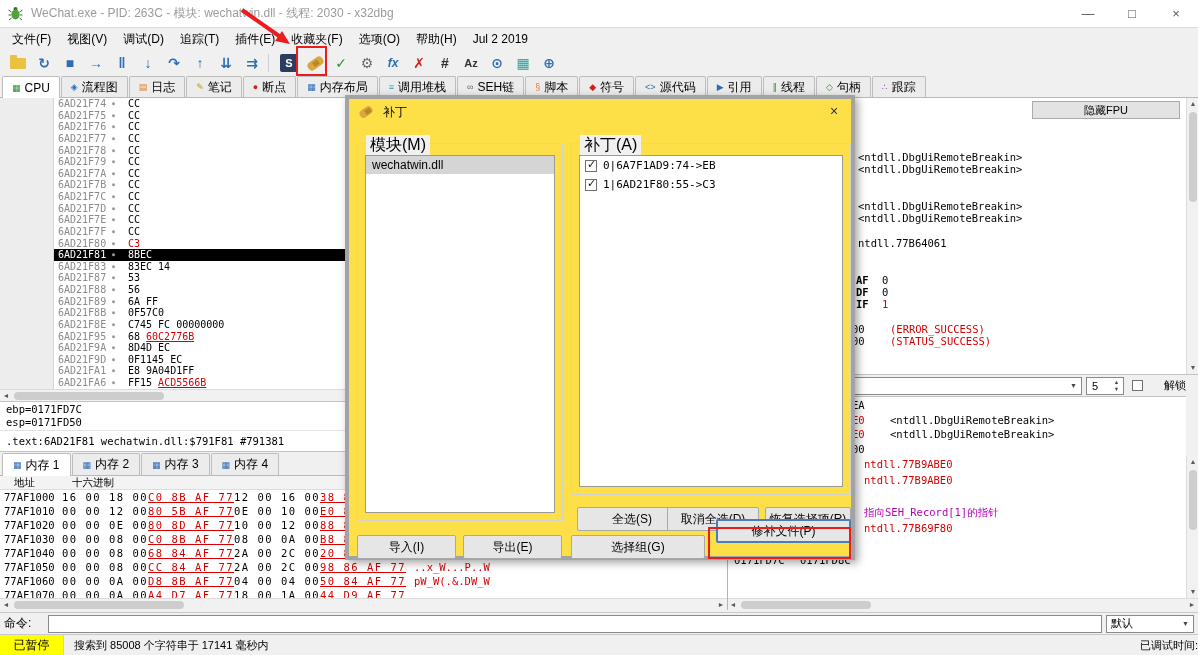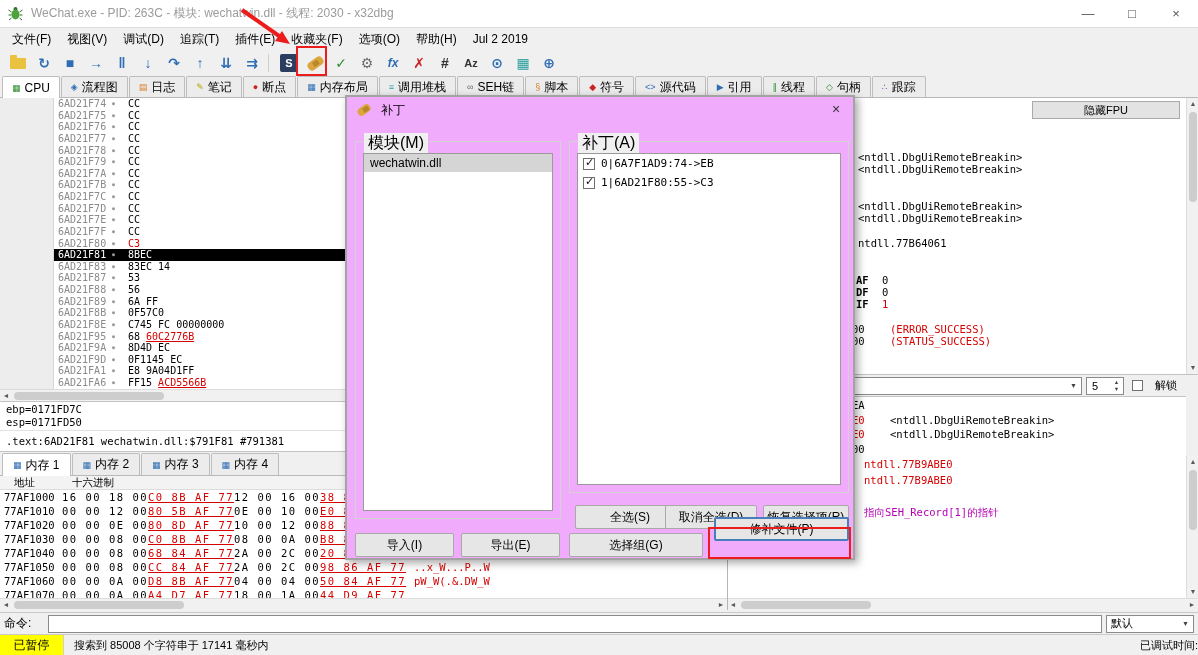--- a/index.html
+++ b/index.html
@@ -108,21 +108,21 @@
 
 
 .convrow{position:absolute;left:728px;top:374px;width:470px;height:22px;background:#f0f0f0;border-top:1px solid #c3c3c3;display:flex;align-items:center;padding-left:4px;gap:4px}
 .combo{height:18px;background:#fff;border:1px solid #8a8a8a;font-size:11px;display:flex;align-items:center;padding:0 4px}
 .combo .carr{margin-left:auto;font-size:7px;color:#444;padding-left:6px}
 .combo.c1{width:350px}
 .combo.c2{width:88px}
 .spin{width:38px;height:18px;background:#fff;border:1px solid #8a8a8a;font-size:11px;display:flex;align-items:center;padding-left:5px;position:relative}
 .spin .sarr{position:absolute;right:1px;top:1px;width:11px;font-size:5.5px;line-height:7px;text-align:center;color:#444}
 .chk{width:11px;height:11px;background:#fff;border:1px solid #707070;display:inline-block}
-.unlock{display:flex;align-items:center;gap:12px;font-size:11px;margin-left:4px}
+.unlock{display:flex;align-items:center;gap:21px;font-size:11px;margin-left:4px}
 
 
 .argsbox{position:absolute;left:728px;top:396px;width:458px;height:60px;background:#fff;border-top:1px solid #c3c3c3;padding:1px 0 0 8px;font-size:10.5px;line-height:14.5px;font-family:"DejaVu Sans Mono","Liberation Mono",monospace}
 .arow{white-space:pre;height:14.5px}
 .an{display:inline-block;width:16px}
 .al{display:inline-block;width:62px}
 .av{display:inline-block;min-width:76px}
 
 
 #stackRows{position:absolute;left:728px;top:456px;width:458px;height:142px;background:#fff;overflow:hidden;font-family:"DejaVu Sans Mono","Liberation Mono",monospace}
@@ -134,21 +134,21 @@
 
 .cmdrow{position:absolute;left:0;top:612px;width:1198px;height:22px;background:#f0f0f0;border-top:1px solid #c9c9c9;display:flex;align-items:center;padding:0 4px;gap:4px}
 .cmdlabel{font-size:12px;width:40px}
 .cmdinput{flex:1;height:18px;background:#fff;border:1px solid #8a8a8a}
 .statusbar{position:absolute;left:0;top:634px;width:1198px;height:21px;background:#f0f0f0;border-top:1px solid #c9c9c9;display:flex;align-items:center;font-size:11px}
 .badge{width:64px;height:20px;background:#ffff00;text-align:center;line-height:20px;border-right:1px solid #d0d0d0;font-size:12px}
 .statusmsg{margin-left:10px}
 .statustime{margin-left:auto;margin-right:0}
 
 
-.dialog{position:absolute;left:345px;top:95px;width:510px;height:465px;background:#f0abfc;border:2px solid #a3a3a3;box-shadow:3px 3px 8px rgba(0,0,0,.35);z-index:50}
+.dialog{position:absolute;left:345px;top:95px;width:510px;height:465px;background:#fde047;border:4px solid #a3a3a3;box-shadow:3px 3px 8px rgba(0,0,0,.35);z-index:50}
 .dlg-title{position:absolute;left:0;top:0;width:100%;height:26px;display:flex;align-items:center;padding-left:10px;gap:10px;font-size:12px}
 .icon-patch.sm{width:14px;height:8px}
 .dlg-close{position:absolute;right:8px;top:4px;font-size:14px;color:#333;width:18px;text-align:center;z-index:2}
 .grp{position:absolute;border:1px solid #d2d2d2}
 .grp-mod{left:8px;top:44px;width:206px;height:378px}
 .grp-patch{left:222px;top:44px;width:280px;height:352px}
 .glabel{position:absolute;top:-9px;left:8px;background:#f0f0f0;padding:0 4px;font-size:16px}
 .glist{position:absolute;left:7px;top:11px;right:7px;bottom:7px;background:#fff;border:1px solid #9a9a9a;overflow:hidden}
 .mod-item{height:18px;line-height:18px;padding-left:6px;background:#d5d5d5;font-size:12px}
 .prow{display:flex;align-items:center;gap:6px;height:19px;padding-left:5px}
@@ -645,20 +645,21 @@
 
 
     <div class="srow"><span class="sa"></span><span class="sv"></span><span class="sc red">ntdll.77B9ABE0</span></div>
 
     <div class="srow"><span class="sa"></span><span class="sv"></span><span class="sc red">ntdll.77B9ABE0</span></div>
 
     <div class="srow"><span class="sa"></span><span class="sv"></span><span class="sc"></span></div>
 
     <div class="srow"><span class="sa"></span><span class="sv"></span><span class="sc magenta">指向SEH_Record[1]的指针</span></div>
 
+    <div class="srow"><span class="sa"></span><span class="sv"></span><span class="sc red">ntdll.77B69F80</span></div>
 
     <div class="srow"><span class="sa">0171FD78</span><span class="sv">00000000</span><span class="sc"></span></div>
 
     <div class="srow"><span class="sa">0171FD7C</span><span class="sv">0171FD8C</span><span class="sc"></span></div>
   </div>
 <div class="vscroll" id="vs2">
     <span class="arrT"></span>
     <span class="arrB"></span>
     <div class="thumb"></div>
   </div>

